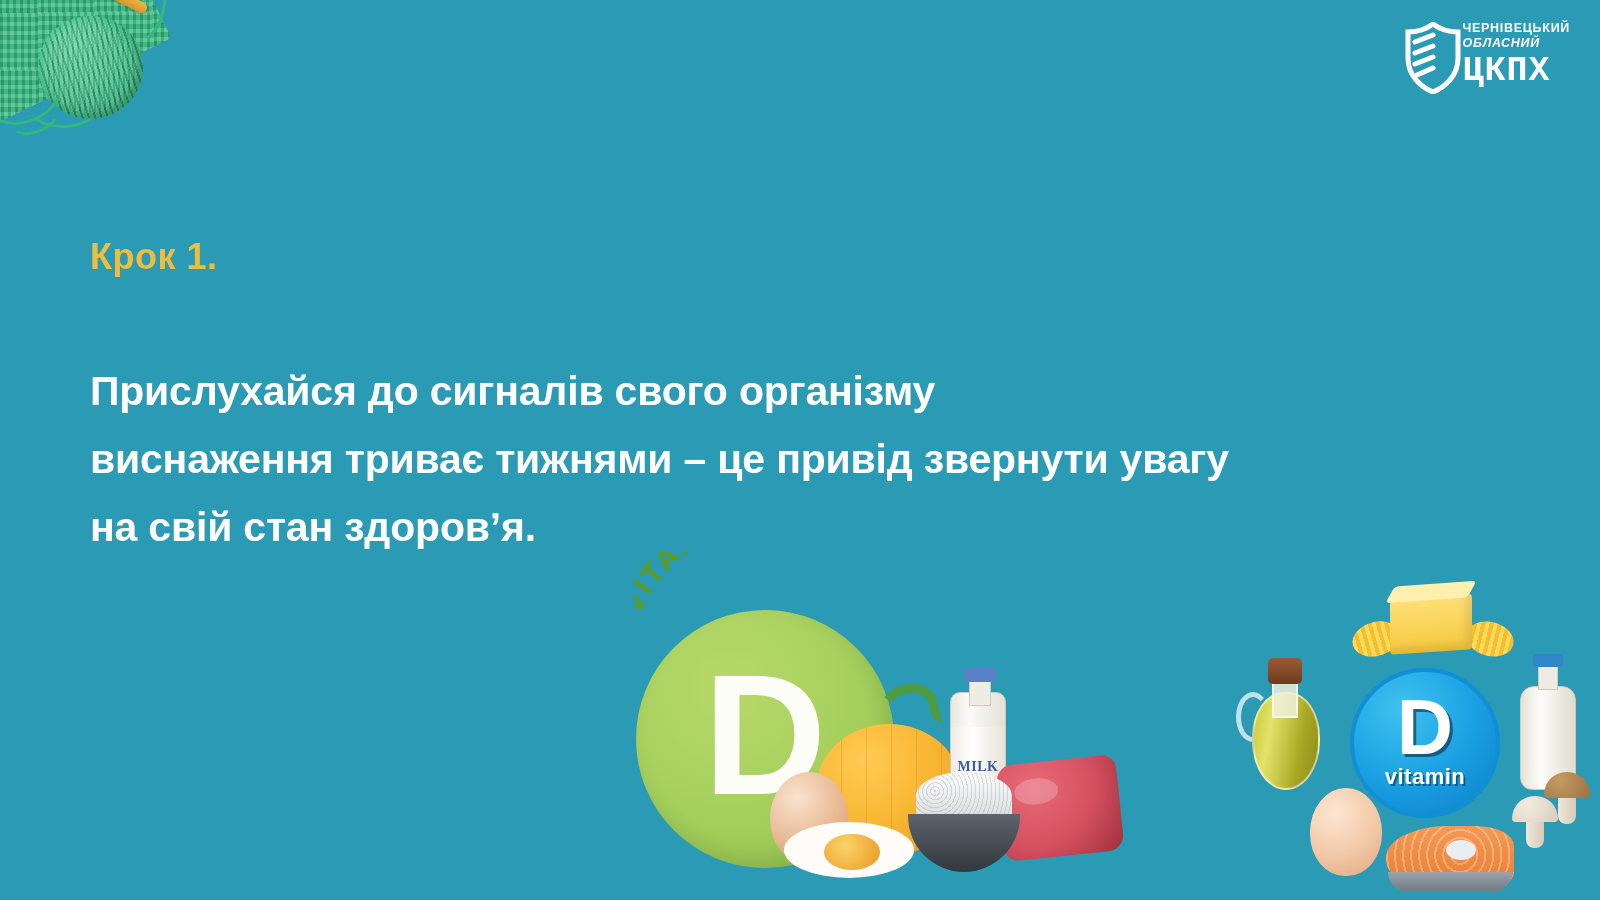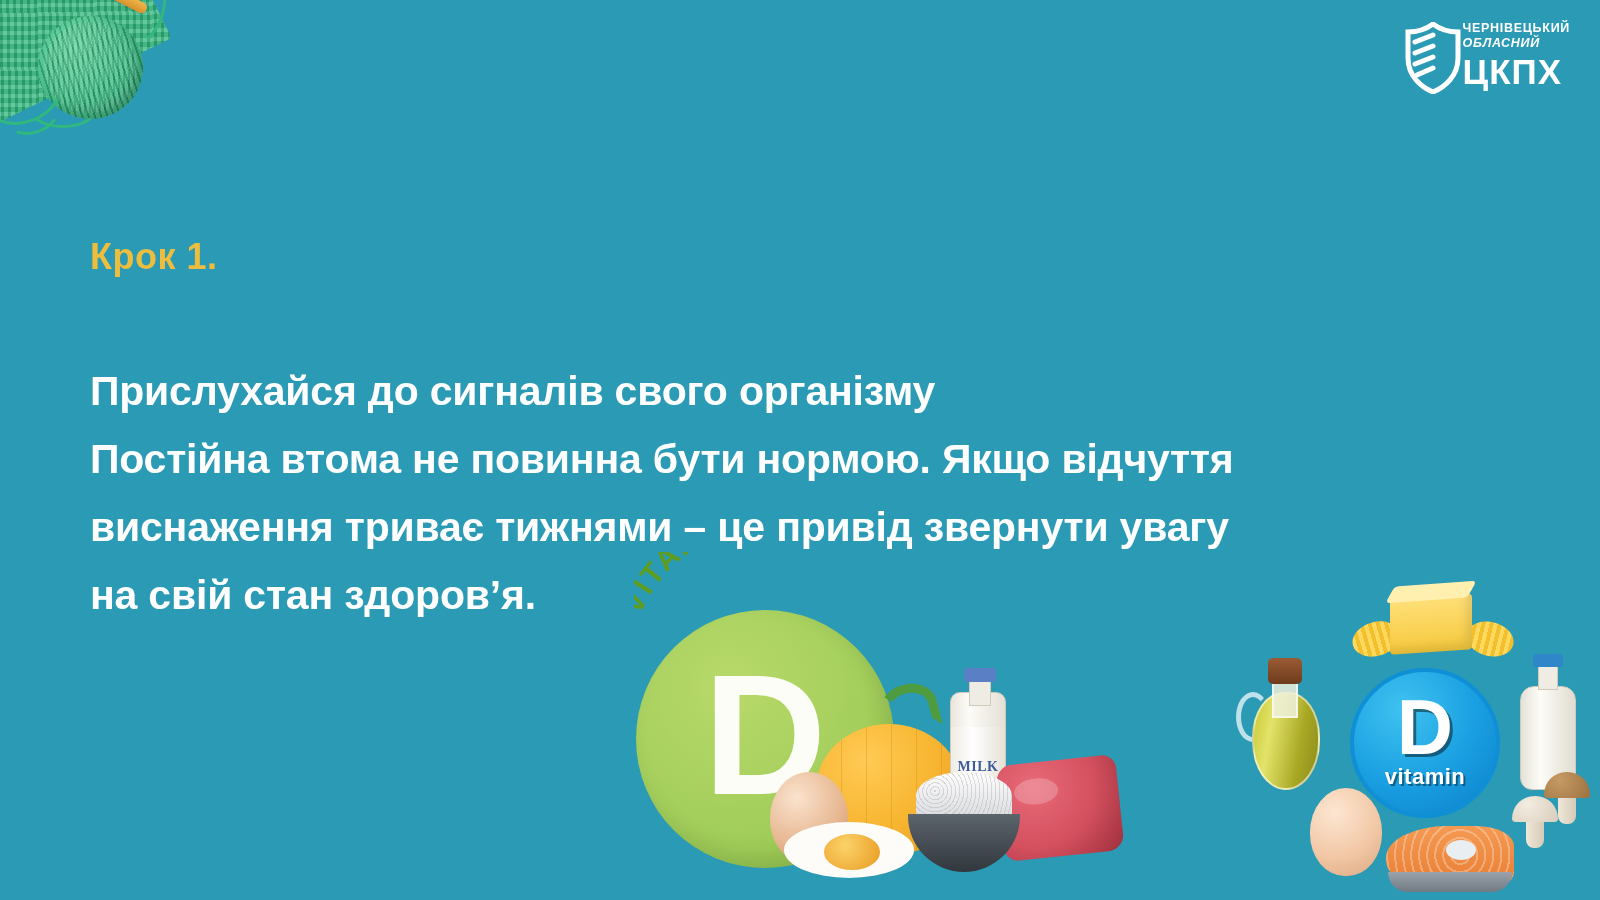--- a/index.html
+++ b/index.html
@@ -45,21 +45,21 @@
   .ys2 { left:36px; top:96px; width:74px; height:46px; border-color:transparent transparent #31b87d transparent; }
   .ys3 { left:106px; top:-30px; width:70px; height:92px; border-color:transparent #31b87d transparent transparent; transform:rotate(10deg); }
   .ys4 { left:14px; top:108px; width:56px; height:40px; border-color:transparent transparent #31b87d transparent; transform:rotate(-18deg); }
 
   
   .logo { position:absolute; right:30px; top:22px; display:flex; }
   .logo-shield { width:60px; height:72px; }
   .logo-text { color:#ffffff; line-height:1; }
   .logo-sub { font-size:12.5px; font-weight:700; letter-spacing:.7px; }
   .logo-sub + .logo-sub { margin-top:2px;font-style:italic; }
-  .logo-main { font-size:35px; font-weight:800; letter-spacing:1px; margin-top:5px; }
+  .logo-main { font-size:35px; font-weight:800; letter-spacing:1px; margin-top:5px;font-family:Liberation Mono, monospace; }
 
   
   .title {
     position:absolute; left:0; right:0; top:131px; text-align:center;
     color:#ecdfc8;
     font-family:"Liberation Serif", serif;
     font-weight:700; font-size:74px; letter-spacing:5px;
     white-space:nowrap;
   }
   .step {
@@ -228,21 +228,20 @@
       <div class="logo-sub">ЧЕРНІВЕЦЬКИЙ</div>
       <div class="logo-sub">ОБЛАСНИЙ</div>
       <div class="logo-main">ЦКПХ</div>
     </div>
   </div>
 
   <div class="step">Крок 1.</div>
 
   <div class="body-text">
     <p>Прислухайся до сигналів свого організму</p>
-    <p>Постійна втома не повинна бути нормою. Якщо відчуття</p>
     <p>виснаження триває тижнями – це привід звернути увагу</p>
     <p>на свій стан здоров’я.</p>
   </div>
 
   <div class="vitd-center">
     <svg class="vitamin-arc" viewBox="0 0 230 70">
       <defs>
           <path id="arcpath" d="M6,64 A132,132 0 0,1 224,18" fill="none"></path>
         </defs>
       <text><textPath href="#arcpath" id="arcTextPath">VITAMIN</textPath></text>

